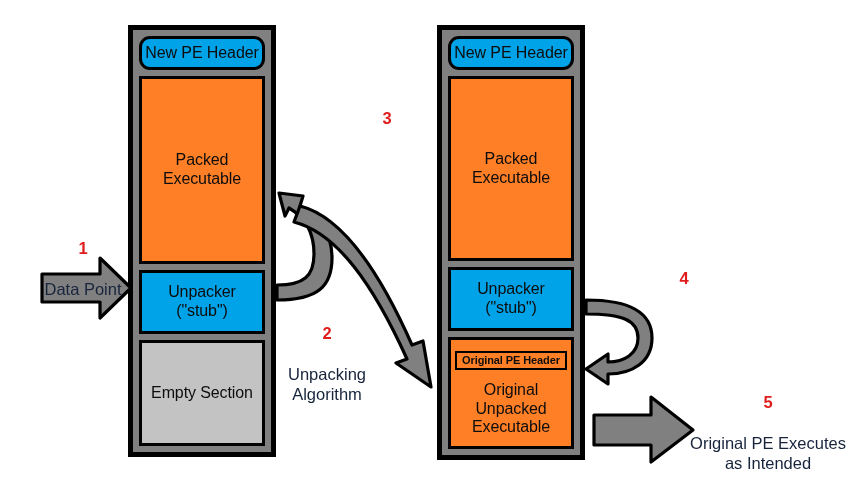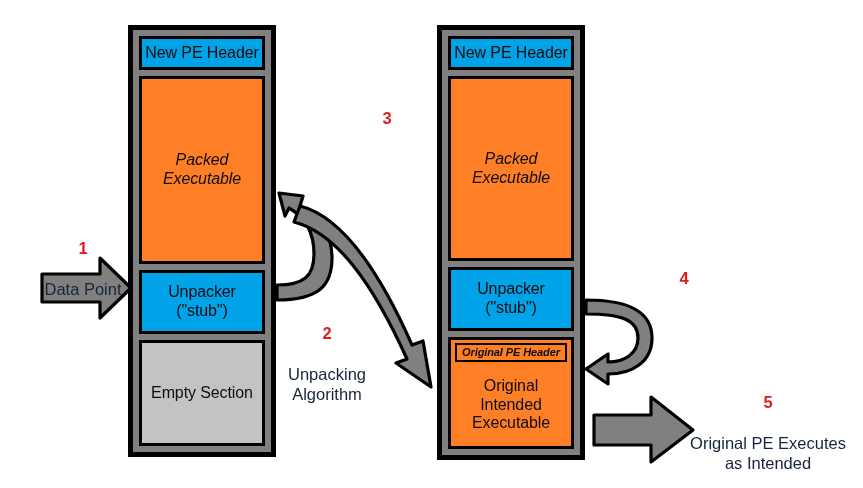--- a/index.html
+++ b/index.html
@@ -42,40 +42,39 @@
     display: flex;
     flex-direction: column;
     align-items: center;
     justify-content: center;
     text-align: center;
     color: #0d0d0d;
     font-size: 16px;
     line-height: 1.18;
     letter-spacing: -0.1px;
   }
-  .sec-header     { background: #00A2E8; flex: 0 0 34px; }
-  .sec-packed     { background: #FF7F27; flex: 1 1 auto; font-style: italic; }
+  .sec-header     { background: #00A2E8; flex: 0 0 34px; border-radius: 11px; }
+  .sec-packed     { background: #FF7F27; flex: 1 1 auto; }
   .sec-unpacker   { background: #00A2E8; flex: 0 0 64px; }
   .sec-empty      { background: #C3C3C3; flex: 0 0 106px; text-align: right; }
   .sec-original   { background: #FF7F27; flex: 0 0 112px;
                     justify-content: flex-start; padding-top: 3px; position: relative; }
 
   .sec-original .orig-hdr {
     box-sizing: border-box;
     width: calc(100% - 8px);
-    margin: 0 auto 2px auto;
+    margin: 8px auto 2px auto;
     background: #FF7F27;
     border: 2px solid #000000;
     font-size: 11px;
     font-weight: bold;
     line-height: 15px;
     height: 19px;
     text-align: center;
     color: #0d0d0d;
-    font-style: italic;
   }
   .sec-original .orig-body {
     flex: 1 1 auto;
     display: flex;
     flex-direction: column;
     align-items: center;
     justify-content: center;
     width: 100%;
   }
 
@@ -133,21 +132,21 @@
 
   <div class="pe-column" id="column-right">
     <div class="pe-section sec-header">New PE Header</div>
     <div class="pe-section sec-packed">Packed
 Executable</div>
     <div class="pe-section sec-unpacker">Unpacker
 ("stub")</div>
     <div class="pe-section sec-original">
       <div class="orig-hdr">Original PE Header</div>
       <div class="orig-body">Original
-Intended
+Unpacked
 Executable</div>
     </div>
   </div>
 
   <svg class="overlay" viewBox="0 0 863 488">
 
     <path class="arrow-shape" d="M 42,274 L 100,274 L 100,258 L 131,288 L 100,318 L 100,302 L 42,302 Z"></path>
 
     <path class="arrow-shape" d="M 277,300
              C 318,300 332,286 332,258

